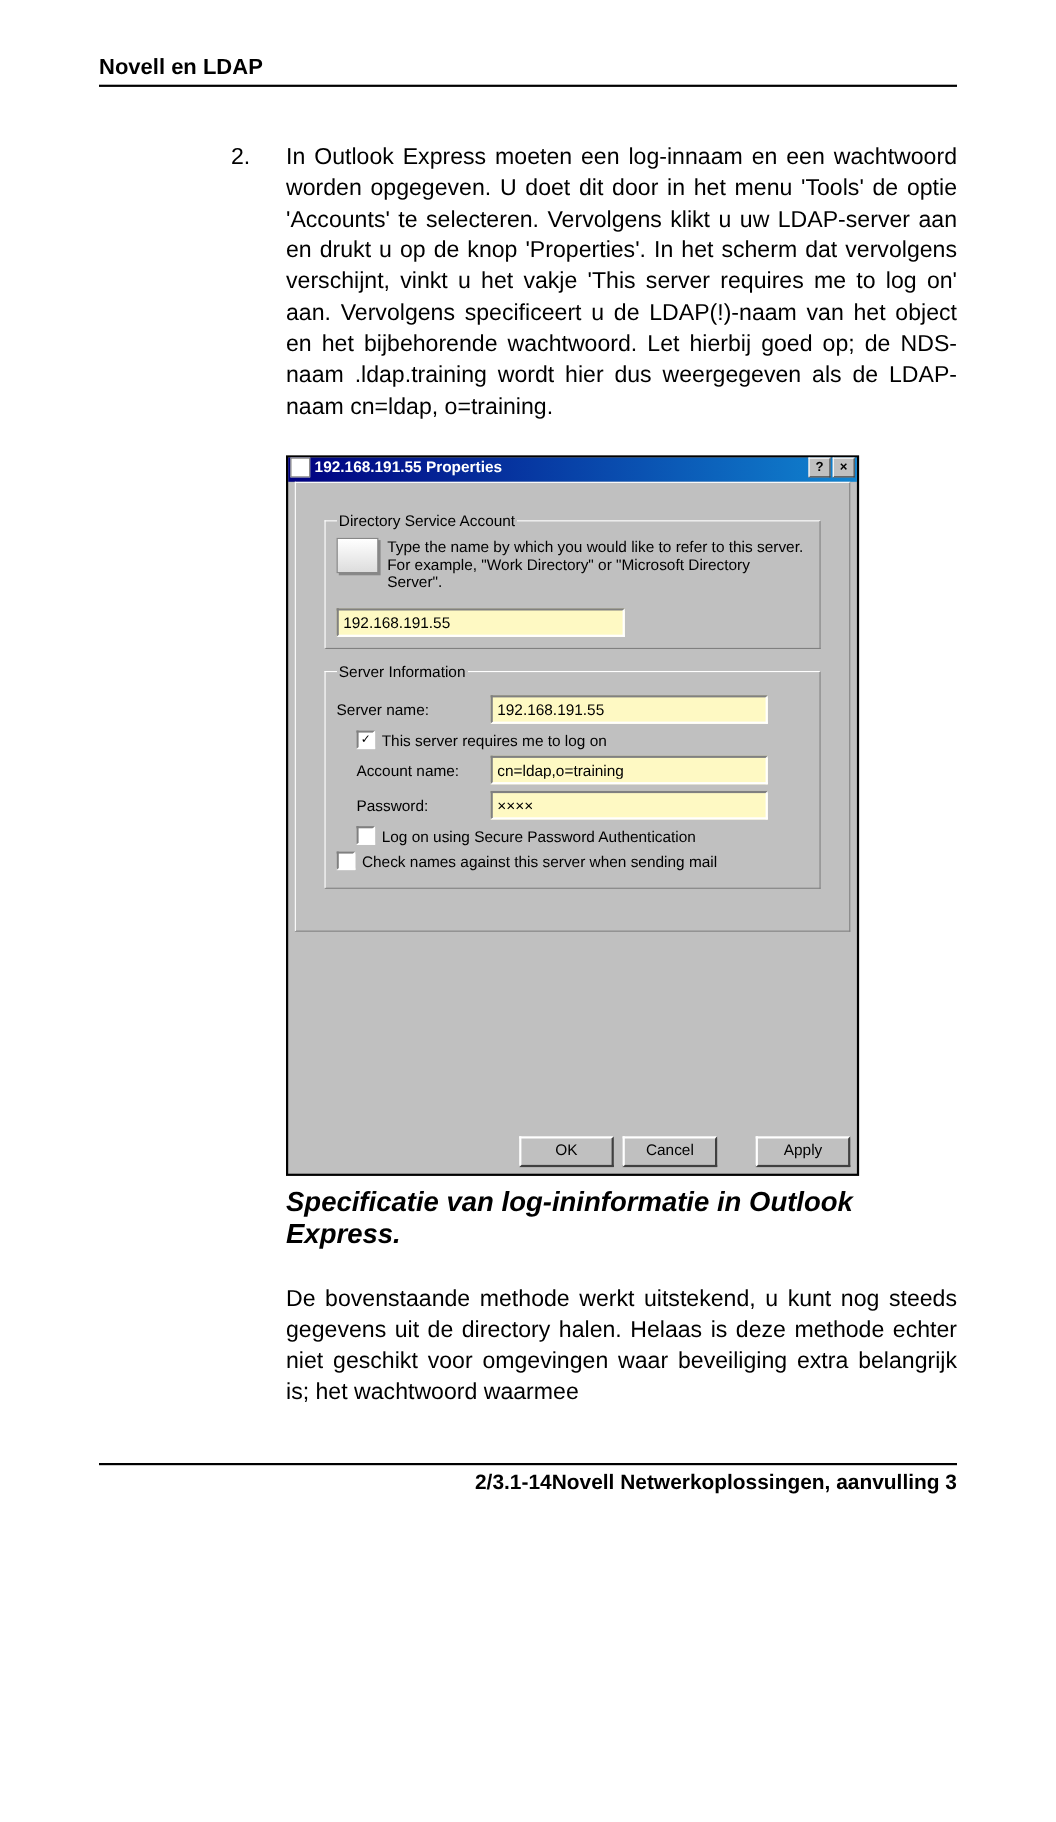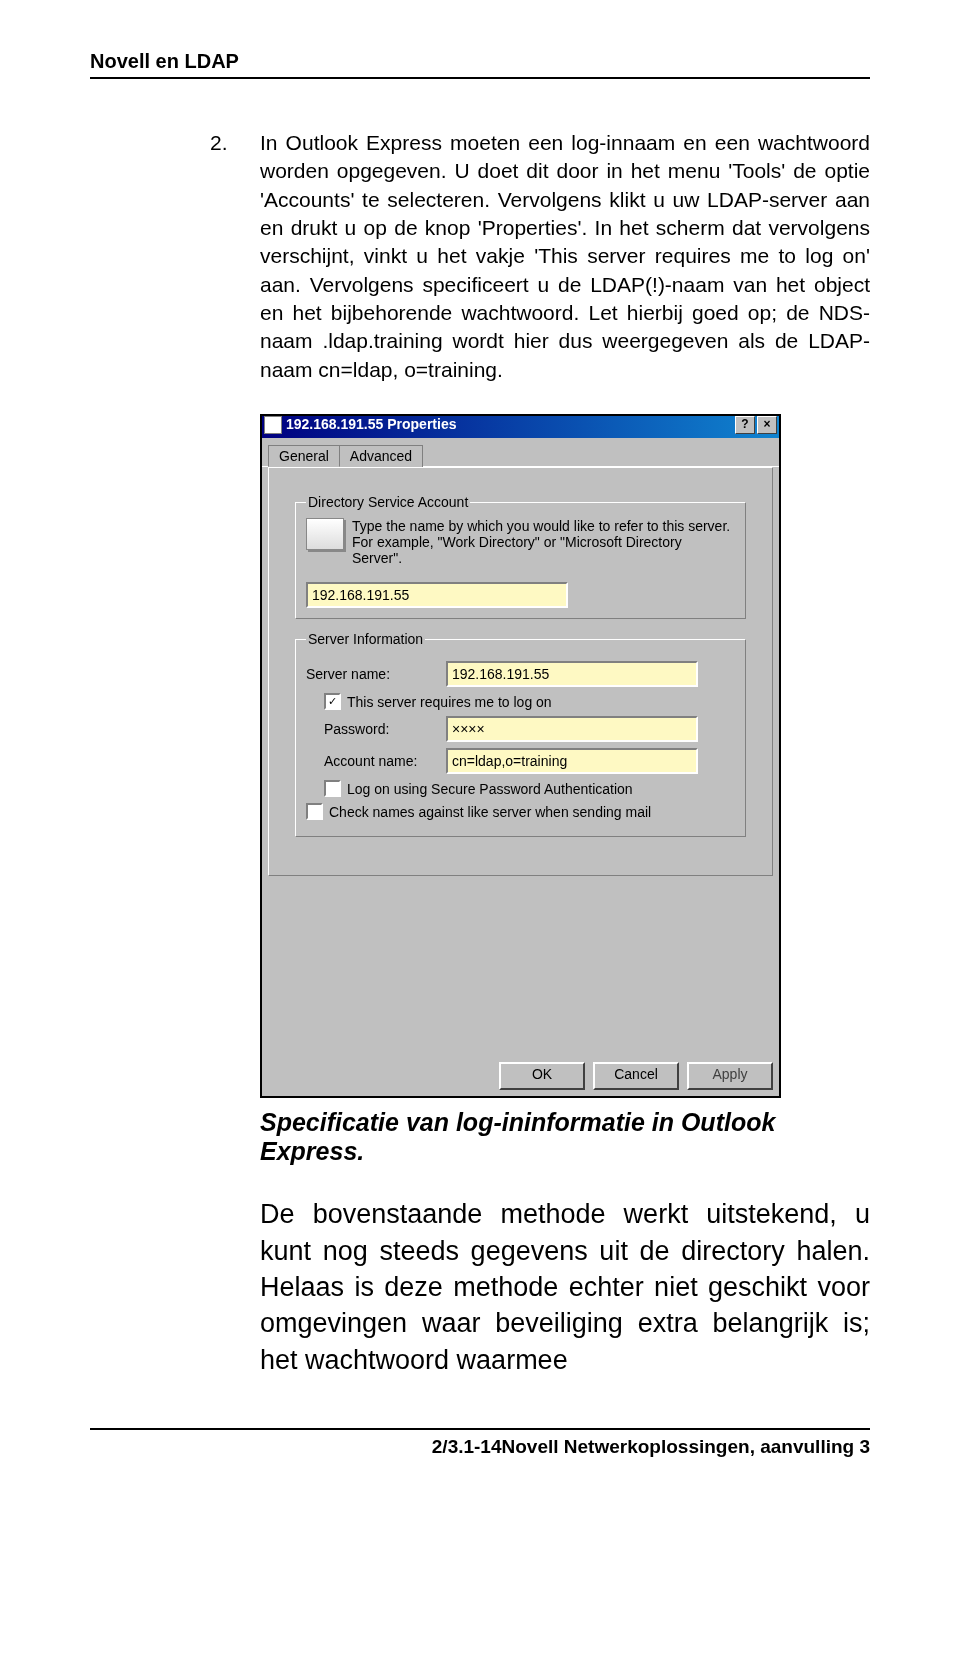--- a/index.html
+++ b/index.html
@@ -158,31 +158,31 @@
   .btn {
     min-width:82px;
     height:24px;
     background:#c0c0c0;
     border:2px solid;
     border-color:#fff #404040 #404040 #fff;
     font-size:14px;
     text-align:center;
     line-height:20px;
   }
-  .btn.disabled { color:#404040; }
+  .btn.disabled { color:#000000;margin-left:27px; }
   .caption {
     margin-left:170px;
     font-style: italic;
     font-size:25px;
     font-weight: bold;
     margin-top:6px;
   }
   .para2 {
     margin-left:170px;
-    font-size:27px;
+    font-size:21px;
     line-height:1.35;
     margin-top:30px;
     text-align: justify;
   }
   .footer-rule {
     border:none;
     border-top:2px solid #000;
     margin:50px 0 6px 0;
   }
   .footer {
@@ -205,24 +205,20 @@
   </div>
 
   <div class="screenshot-wrap">
     <div class="win">
       <div class="titlebar">
         <span class="ticon"></span>
         <span class="ttext">192.168.191.55 Properties</span>
         <span class="tbtn">?</span>
         <span class="tbtn">×</span>
       </div>
-      <div class="tabstrip">
-        <div class="tab active">General</div>
-        <div class="tab">Advanced</div>
-      </div>
       <div class="tabpanel">
 
         <fieldset>
           <legend>Directory Service Account</legend>
           <div class="acct-row">
             <span class="book-icon"></span>
             <span style="flex:1">Type the name by which you would like to refer to this server. For example, "Work Directory" or "Microsoft Directory Server".</span>
           </div>
           <input type="text" class="sunken-input" style="width: 250px;" value="192.168.191.55">
         </fieldset>
@@ -234,37 +230,37 @@
             <span class="lbl">Server name:</span>
             <input type="text" class="sunken-input" value="192.168.191.55" style="">
           </div>
 
           <div class="chk-row">
             <span class="chk">✓</span>
             <span>This server requires me to log on</span>
           </div>
 
           <div class="form-row">
+            <span class="lbl indent">Account name:</span>
+            <input type="text" class="sunken-input" value="cn=ldap,o=training" style="">
+          </div>
+
+          <div class="form-row">
             <span class="lbl indent">Password:</span>
             <input type="text" class="sunken-input" value="××××" style="">
-          </div>
-
-          <div class="form-row">
-            <span class="lbl indent">Account name:</span>
-            <input type="text" class="sunken-input" value="cn=ldap,o=training" style="">
           </div>
 
           <div class="chk-row">
             <span class="chk"></span>
             <span>Log on using Secure Password Authentication</span>
           </div>
 
           <div class="chk-row noindent">
             <span class="chk"></span>
-            <span>Check names against like server when sending mail</span>
+            <span>Check names against this server when sending mail</span>
           </div>
 
         </fieldset>
       </div>
 
       <div class="dlg-buttons">
         <div class="btn">OK</div>
         <div class="btn">Cancel</div>
         <div class="btn disabled">Apply</div>
       </div>

